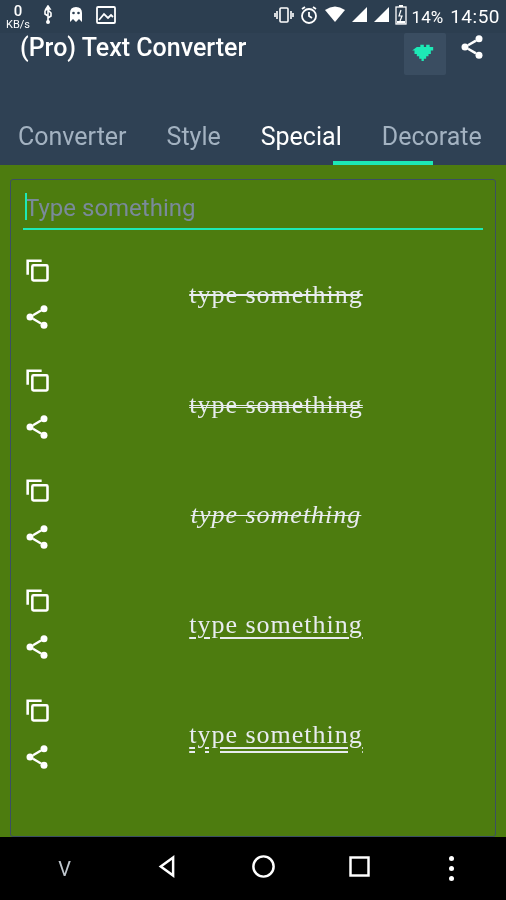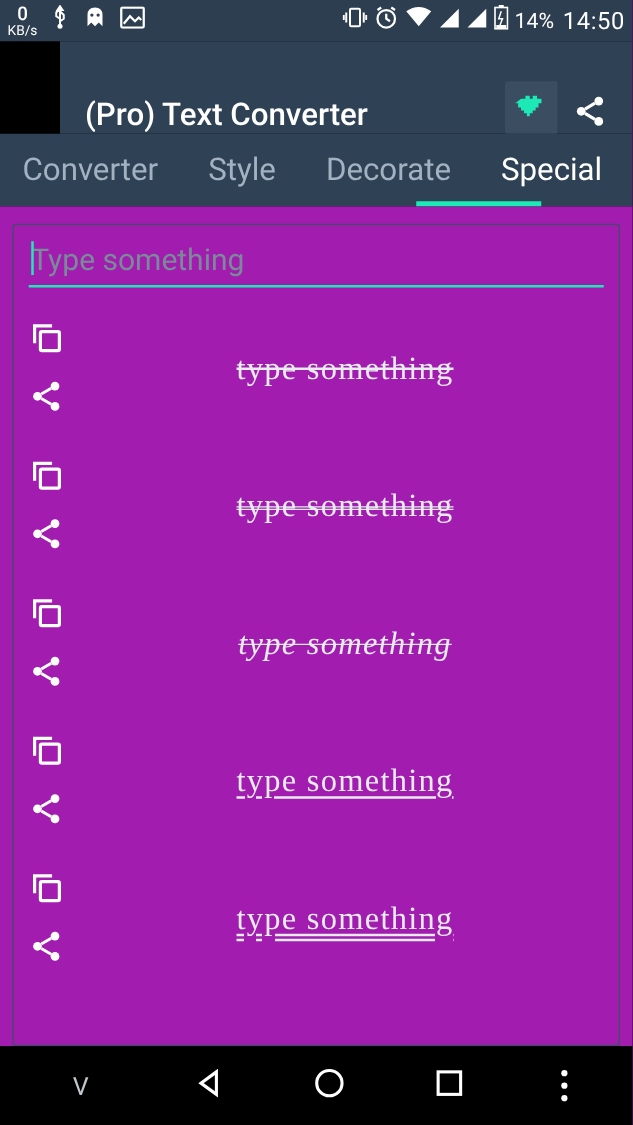--- a/index.html
+++ b/index.html
@@ -47,24 +47,23 @@
       gap: 5px;
       font-size: 17px;
       justify-content: center;
     }
     .time { font-size: 19px; font-weight: 400; letter-spacing: .5px; margin-left:2px;}
     
     .app-bar {
       height: 74px;
       background: #2f4154;
       display: flex;
-      align-items: flex-end;
+      align-items: flex-start;
       padding: 0 20px;
       gap: 12px;
-      margin-left: 48px;
     }
     .app-title {
       color: #fff;
       font-size: 25px;
       font-weight: 500;
       flex: 1;
     }
     .heart-btn {
       width: 42px;
       height: 42px;
@@ -100,21 +99,21 @@
     .tab-indicator {
       position: absolute;
       bottom: 0;
       height: 4px;
       background: #1de9b6;
       left: 333px;
       width: 100px;
     }
     
     .main {
-      background: #a21caf;
+      background: #4d7c0f;
       height: calc(900px - 33px - 74px - 58px - 63px);
       padding: 14px 10px 0 10px;
     }
     .panel {
       border: 1px solid #3c4f63;
       border-radius: 3px;
       height: 100%;
       padding: 10px 12px 0 12px;
       overflow: hidden;
     }
@@ -302,22 +301,22 @@
         <circle cx="6" cy="12" r="3"></circle>
         <circle cx="18" cy="19" r="3"></circle>
       <path d="M8.6 10.5 L15.4 6.5 M8.6 13.5 L15.4 17.5" stroke="#fff" stroke-width="2.2"></path>
     </svg>
   </div>
 </div>
 
 <div class="tabs">
   <div class="tab">Converter</div>
   <div class="tab">Style</div>
+  <div class="tab active">Special</div>
   <div class="tab">Decorate</div>
-  <div class="tab active">Special</div>
   <div class="tab-indicator"></div>
 </div>
 
 <div class="main">
   <div class="panel">
     <div class="input-row">
       <div class="caret"></div>
       <input class="text-input" type="text" placeholder="Type something" style="">
     </div>
 

